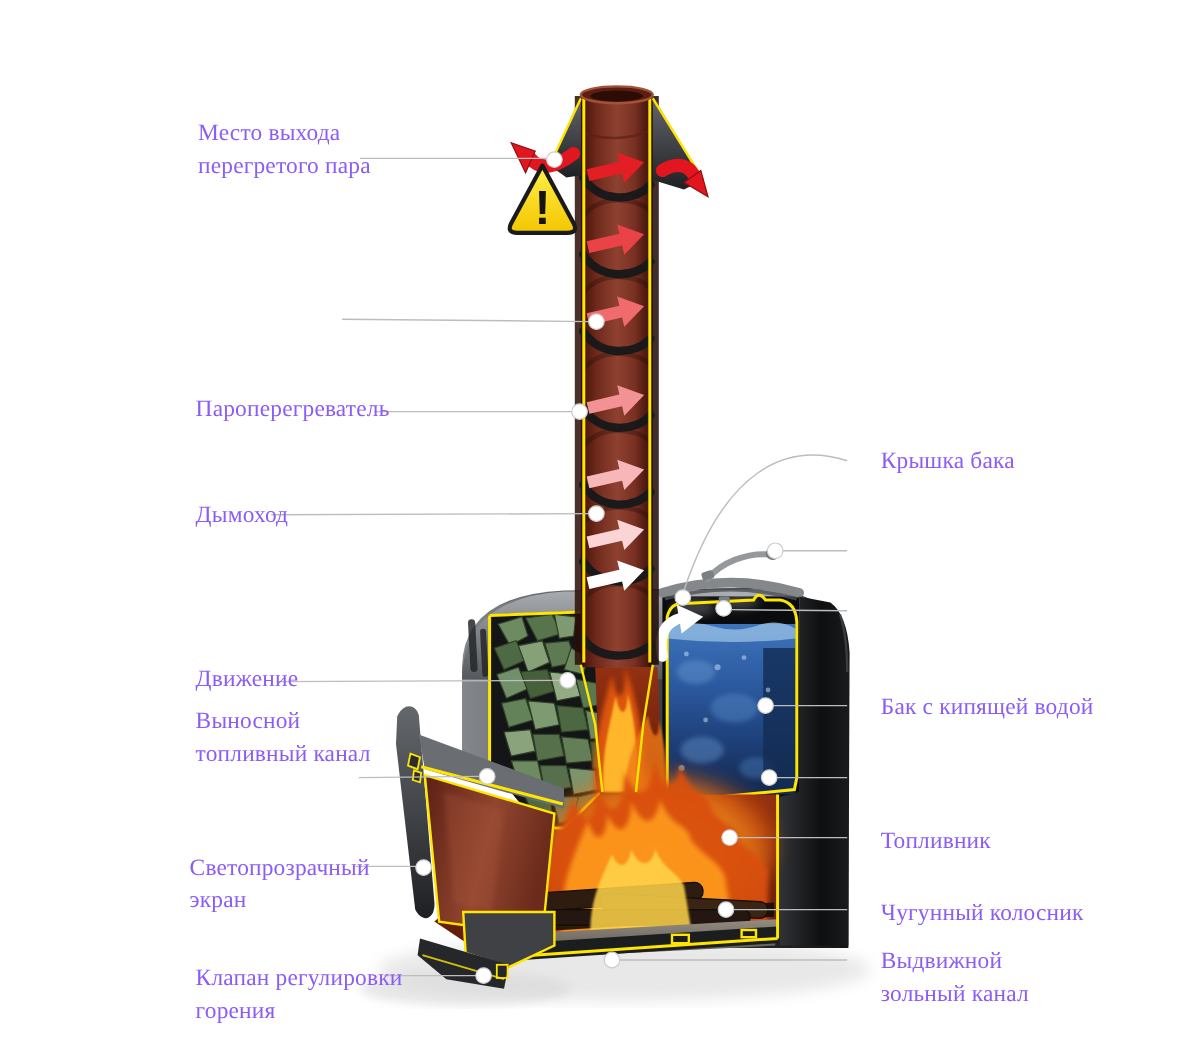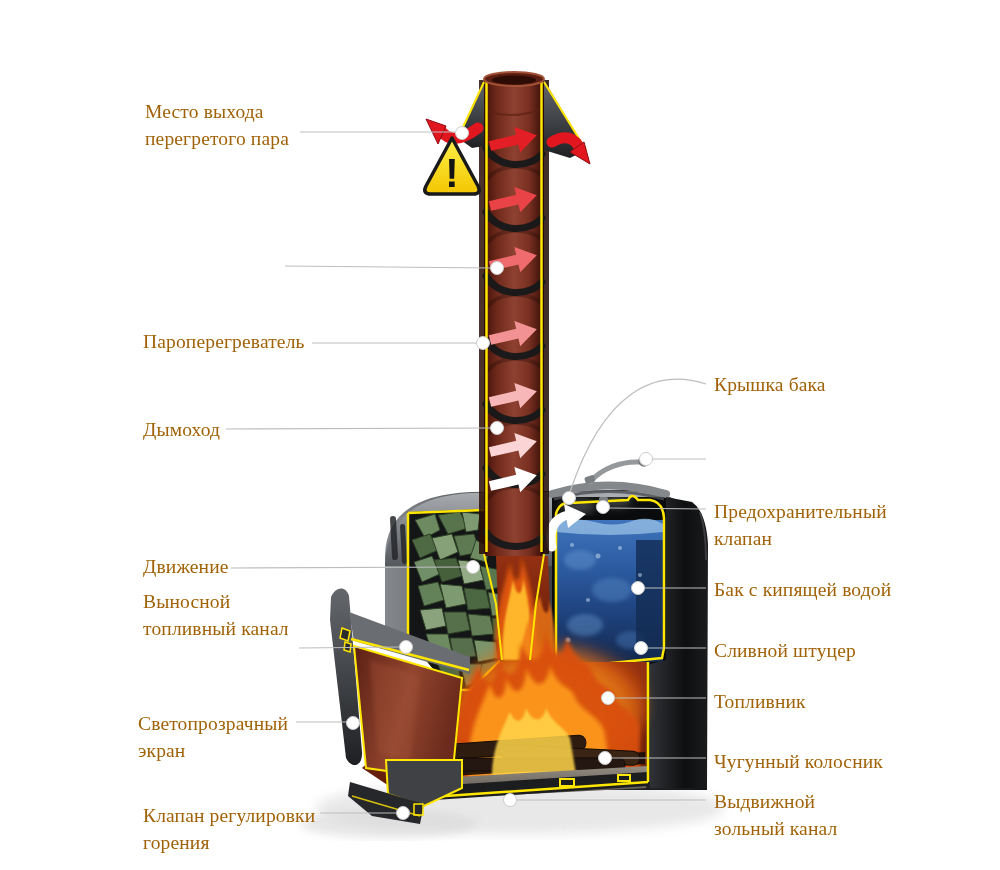--- a/index.html
+++ b/index.html
@@ -1,20 +1,20 @@
 <!DOCTYPE html>
 <html><head>
 <meta charset="utf-8">
 <style>
   html,body{margin:0;padding:0;background:#ffffff;}
   .stage{position:relative;width:1000px;height:870px;background:#ffffff;overflow:hidden;
          font-family:"Liberation Serif", "DejaVu Serif", serif;}
   .stage svg{position:absolute;left:0;top:0;}
-  .lbl{position:absolute;font-size:19.5px;line-height:27px;color:#a16207;
-       white-space:pre-line;letter-spacing:.15px;}
+  .lbl{position:absolute;font-size:19.5px;line-height:27px;color:#8b5cf6;
+       white-space:pre-line;letter-spacing:.15px;margin-left:20px;}
 </style>
 </head>
 <body>
 
 <div class="stage">
 
 <svg width="1000" height="870" viewBox="0 0 1000 870">
   <defs>
     <linearGradient id="gBody" x1="0" y1="0" x2="1" y2="0">
       <stop offset="0" stop-color="#84878b"></stop>
@@ -353,22 +353,19 @@
 <div class="lbl" style="left:143px;top:416px">Дымоход</div>
 <div class="lbl" style="left:143px;top:553px">Движение</div>
 <div class="lbl" style="left:143px;top:588px">Выносной
 топливный канал</div>
 <div class="lbl" style="left:138px;top:710px">Светопрозрачный
 экран</div>
 <div class="lbl" style="left:143px;top:802px">Клапан регулировки
 горения</div>
 
 <div class="lbl" style="left:714px;top:371px">Крышка бака</div>
-<div class="lbl" style="left:714px;top:498px">Предохранительный
-клапан</div>
 <div class="lbl" style="left:714px;top:576px">Бак с кипящей водой</div>
-<div class="lbl" style="left:714px;top:637px">Сливной штуцер</div>
 <div class="lbl" style="left:714px;top:688px">Топливник</div>
 <div class="lbl" style="left:714px;top:748px">Чугунный колосник</div>
 <div class="lbl" style="left:714px;top:788px">Выдвижной
 зольный канал</div>
 
 </div>
 
 </body></html>

